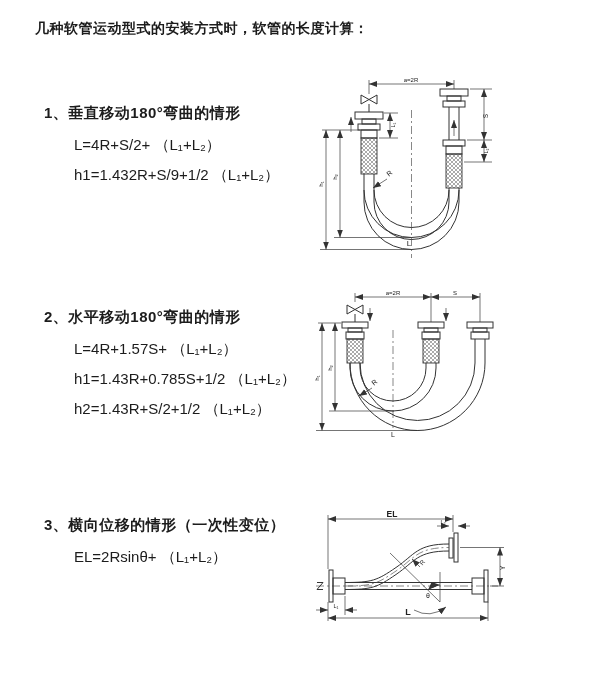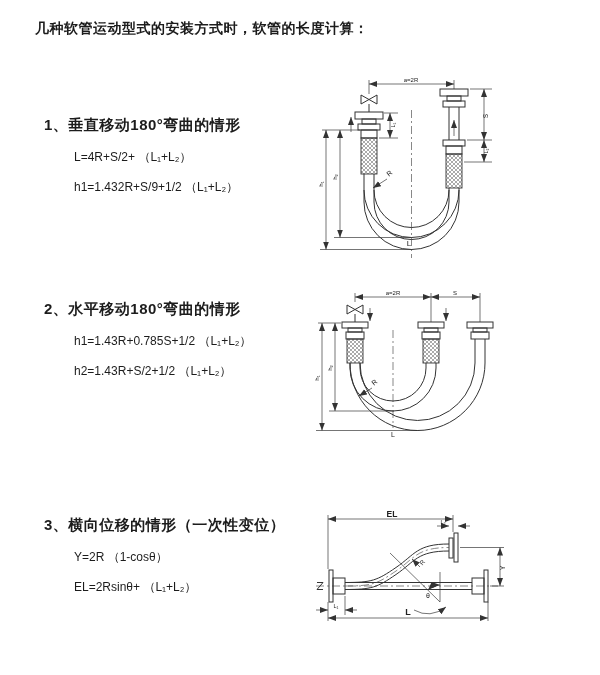--- a/index.html
+++ b/index.html
@@ -3,23 +3,23 @@
 <meta charset="utf-8">
 <style>
   html,body{margin:0;padding:0;}
   body{
     width:600px;height:675px;position:relative;background:#fff;
     font-family:"Liberation Sans","DejaVu Sans",sans-serif;
     color:#1c1c1c;overflow:hidden;
   }
   .title{position:absolute;left:35px;top:20px;font-size:14px;font-weight:bold;letter-spacing:.5px;}
   .section{position:absolute;left:44px;}
-  .sec1{top:104px;margin-top:12px;} .sec2{top:300px;} .sec3{top:516px;}
+  .sec1{top:104px;} .sec2{top:308px;} .sec3{top:516px;}
   .sec-heading{font-size:15px;font-weight:bold;letter-spacing:.5px;margin:0 0 7px 0;}
-  .formula{margin:0 0 0 30px;font-size:12px;line-height:30px;white-space:pre;}
+  .formula{margin:0 0 0 30px;font-size:15px;line-height:30px;white-space:pre;}
   .diagram{position:absolute;}
   .d1{left:314px;top:72px;} .d2{left:313px;top:288px;} .d3{left:312px;top:509px;}
   svg text{font-family:"Liberation Sans","DejaVu Sans",sans-serif;fill:#222;}
   svg .obj{stroke:#333;stroke-width:1;fill:none;}
   svg .thin{stroke:#3a3a3a;stroke-width:.7;fill:none;}
   svg .dash{stroke:#555;stroke-width:.7;fill:none;stroke-dasharray:8 3 2 3;}
   svg .braid{stroke:#333;stroke-width:.9;}
 </style>
 </head>
 <body>
@@ -27,27 +27,27 @@
 <div class="title">几种软管运动型式的安装方式时，软管的长度计算：</div>
 
 <div class="section sec1">
   <div class="sec-heading">1、垂直移动180°弯曲的情形</div>
   <div class="formula">L=4R+S/2+ （L₁+L₂）</div>
   <div class="formula">h1=1.432R+S/9+1/2 （L₁+L₂）</div>
 </div>
 
 <div class="section sec2">
   <div class="sec-heading">2、水平移动180°弯曲的情形</div>
+  <div class="formula">L=4R+1.57S+ （L₁+L₂）</div>
   <div class="formula">h1=1.43R+0.785S+1/2 （L₁+L₂）</div>
   <div class="formula">h2=1.43R+S/2+1/2 （L₁+L₂）</div>
 </div>
 
 <div class="section sec3">
   <div class="sec-heading">3、横向位移的情形（一次性变位）</div>
-  <div class="formula">Y=2R （1-cosθ）</div>
   <div class="formula">EL=2Rsinθ+ （L₁+L₂）</div>
 </div>
 
 <svg class="diagram d1" width="185" height="192" viewBox="0 0 185 192" xmlns="http://www.w3.org/2000/svg">
   <defs>
     <marker id="ae" orient="auto" markerUnits="userSpaceOnUse" markerWidth="9" markerHeight="7" refX="8" refY="3">
       <path d="M0,0 L8,3 L0,6 Z" fill="#333"></path>
     </marker>
     <marker id="as" orient="auto-start-reverse" markerUnits="userSpaceOnUse" markerWidth="9" markerHeight="7" refX="8" refY="3">
       <path d="M0,0 L8,3 L0,6 Z" fill="#333"></path>

